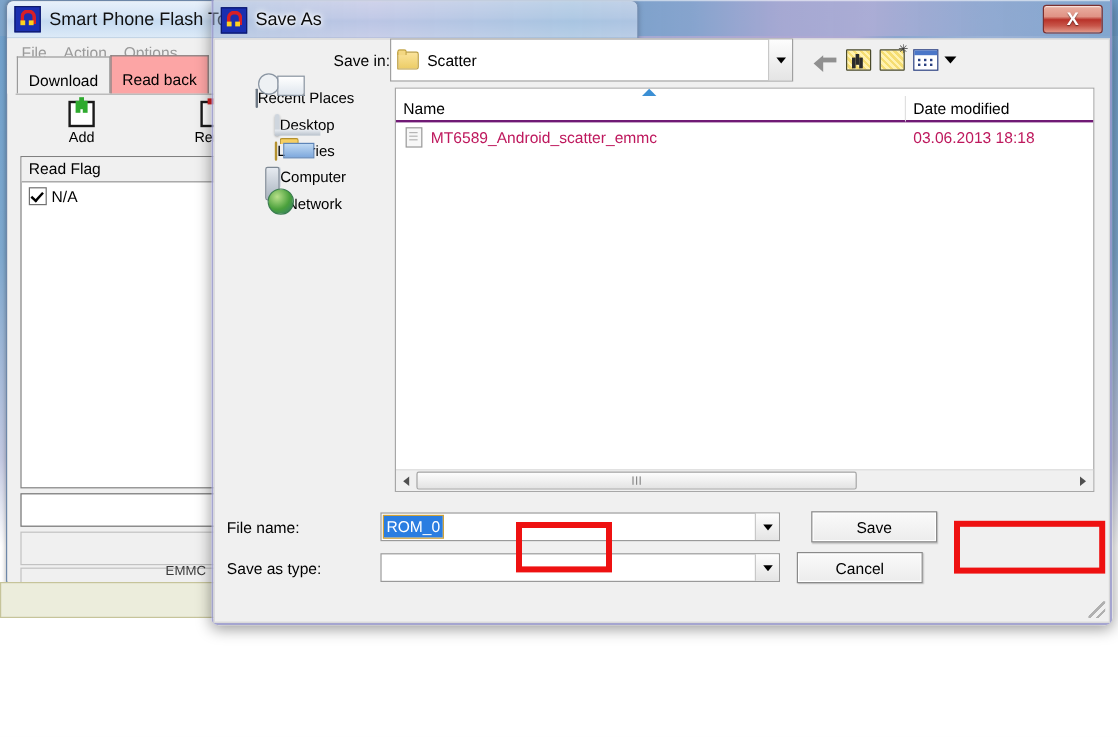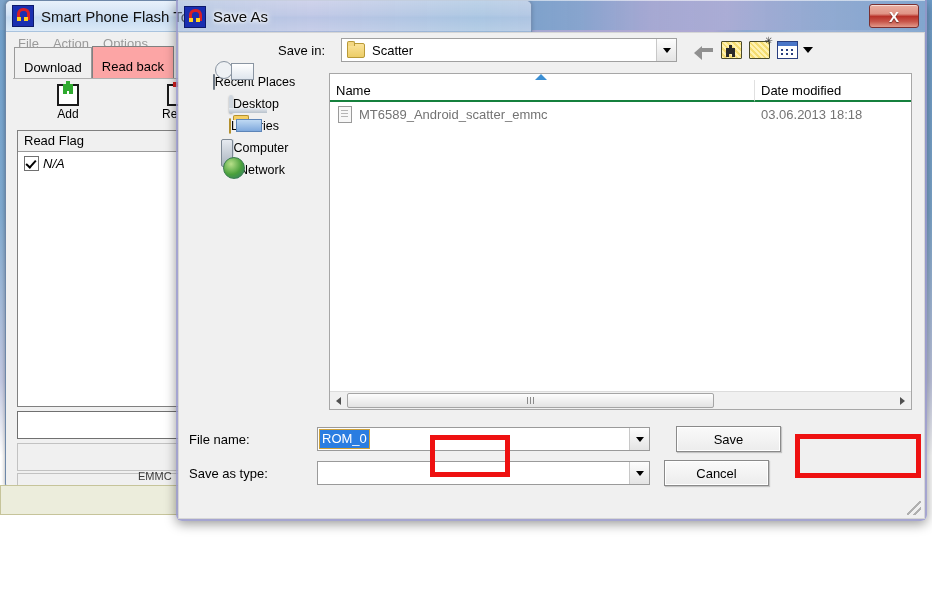--- a/index.html
+++ b/index.html
@@ -179,21 +179,21 @@
   }
   #spft-grid-row {
     display: flex;
     height: 22px;
     align-items: center;
   }
   .gcell {
     padding-left: 6px;
     font-size: 13px;
     box-sizing: border-box;
-    display: flex; align-items: center; font-style: italic;
+    display: flex; align-items: center;
   }
   .chk {
     width: 13px; height: 13px;
     border: 1px solid #707070;
     background: #fff;
     margin-right: 4px;
     position: relative;
     flex: none;
   }
   .chk::after {
@@ -310,27 +310,26 @@
     height: 34px;
     padding-left: 10px;
   }
   #savein-label {
     width: 136px;
     text-align: right;
     padding-right: 0;
     font-size: 13px;
   }
   #savein-combo {
-    width: 336px; height: 24px;
+    width: 336px; height: 36px;
     border: 1px solid #a0a0a0;
     background: #fff;
     display: flex; align-items: center;
     box-sizing: border-box;
     cursor: pointer;
-    margin-left: 16px;
   }
   .folder-ico {
     width: 16px; height: 13px;
     margin: 0 7px 0 5px;
     position: relative;
     flex: none;
     background: linear-gradient(180deg,#fbe39a 0%, #eccd67 100%);
     border: 1px solid #b99a38;
     border-radius: 1px 2px 2px 1px;
   }
@@ -565,36 +564,36 @@
     border-bottom: 6px solid #3b8fd4;
   }
   #fl-head {
     display: flex;
     height: 22px;
     background: #fff;
     font-size: 13px;
     align-items: center;
   }
   .fl-col {
-    border-bottom: 2px solid #15803d;
+    border-bottom: 2px solid #701a75;
     height: 100%;
     display: flex; align-items: center;
     padding-left: 6px;
     box-sizing: border-box;
     cursor: pointer;
   }
   .fl-col.name { width: 425px; border-right: 1px solid #e0e0e0; }
   .fl-col.date { flex: 1; }
   #fl-rows { flex: 1; }
   .fl-row {
     display: flex;
     height: 24px;
     align-items: center;
     font-size: 13px;
-    color: #737373;
+    color: #be185d;
     cursor: pointer;
   }
   .fl-row .fname {
     width: 425px;
     display: flex; align-items: center;
     padding-left: 8px;
     box-sizing: border-box;
   }
   .file-ico {
     width: 12px; height: 15px;

